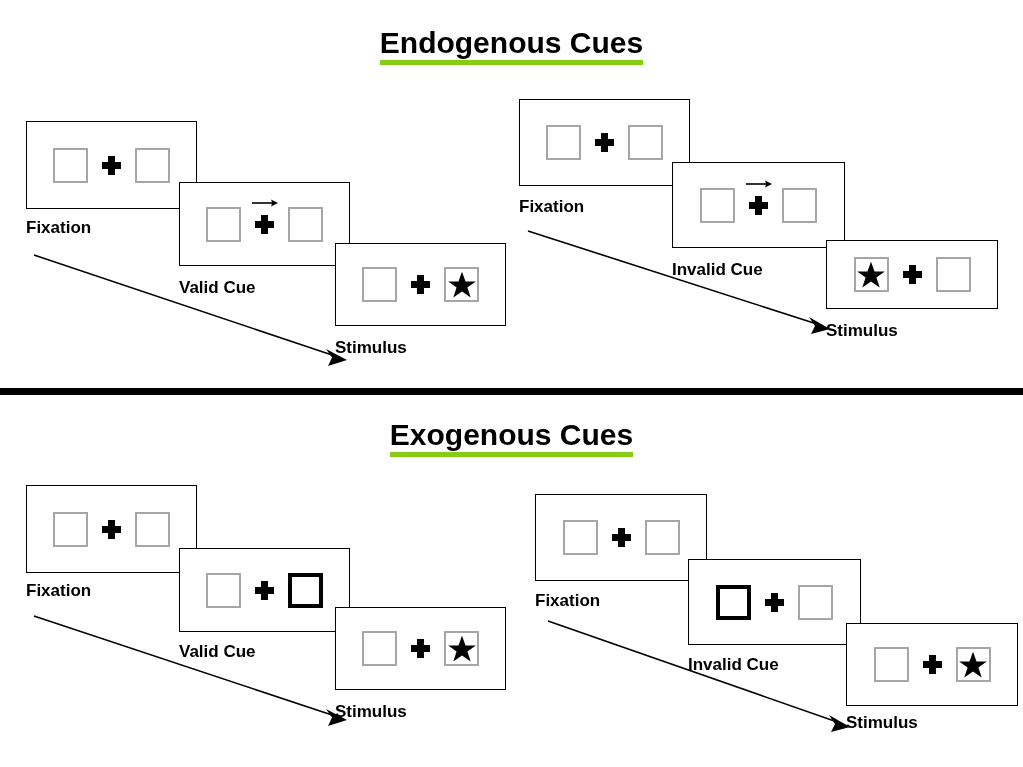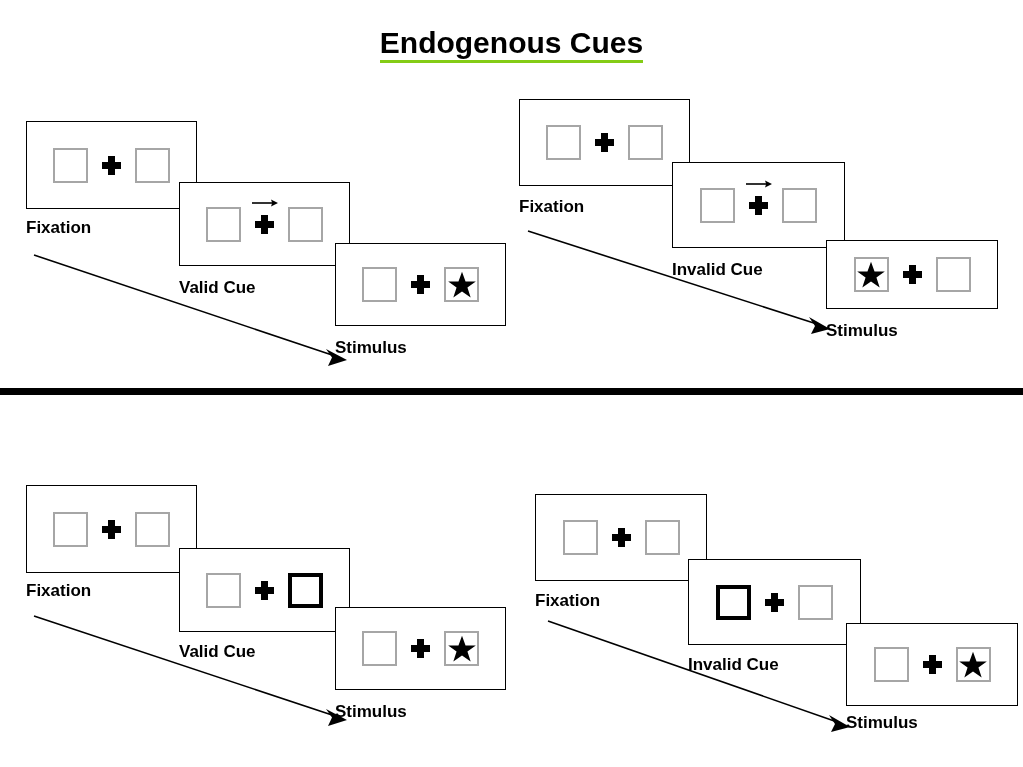--- a/index.html
+++ b/index.html
@@ -26,21 +26,21 @@
   .section-title {
     position: absolute;
     width: 100%;
     text-align: center;
     font-weight: bold;
     font-size: 30px;
     letter-spacing: 0px;
     white-space: nowrap;
   }
   .section-title span.t {
-    border-bottom: 3px solid #84cc16;
+    border-bottom: 5px solid #84cc16;
     padding-bottom: 1px;
   }
 
   
   .divider {
     position: absolute;
     left: 0;
     width: 1023px;
     height: 7px;
     background: #000000;
@@ -218,20 +218,23 @@
   </div>
   <div class="stage-label" style="left:826px; top:321px; width:172px;">Stimulus</div>
 
   <svg class="flow-arrow" style="left:520px; top:225px; width:330px; height:120px;" viewBox="0 0 330 120">
     <line x1="8" y1="6" x2="300" y2="100" stroke="#000" stroke-width="1.6"></line>
     <path d="M310 104 L289 92 L295 101 L291 109 Z" fill="#000"></path>
   </svg>
 
   <div class="divider" style="top:388px;"></div>
 
+  <div class="section-title" style="top:418px;">
+    <span class="t">Exogenous Cues</span>
+  </div>
 
   <div class="panel" style="left:26px; top:485px; width:171px; height:88px;">
     <div class="panel-inner">
       <div class="sq"></div>
       <div class="plus"></div>
       <div class="sq"></div>
     </div>
   </div>
   <div class="stage-label" style="left:26px; top:581px; width:171px;">Fixation</div>
 

